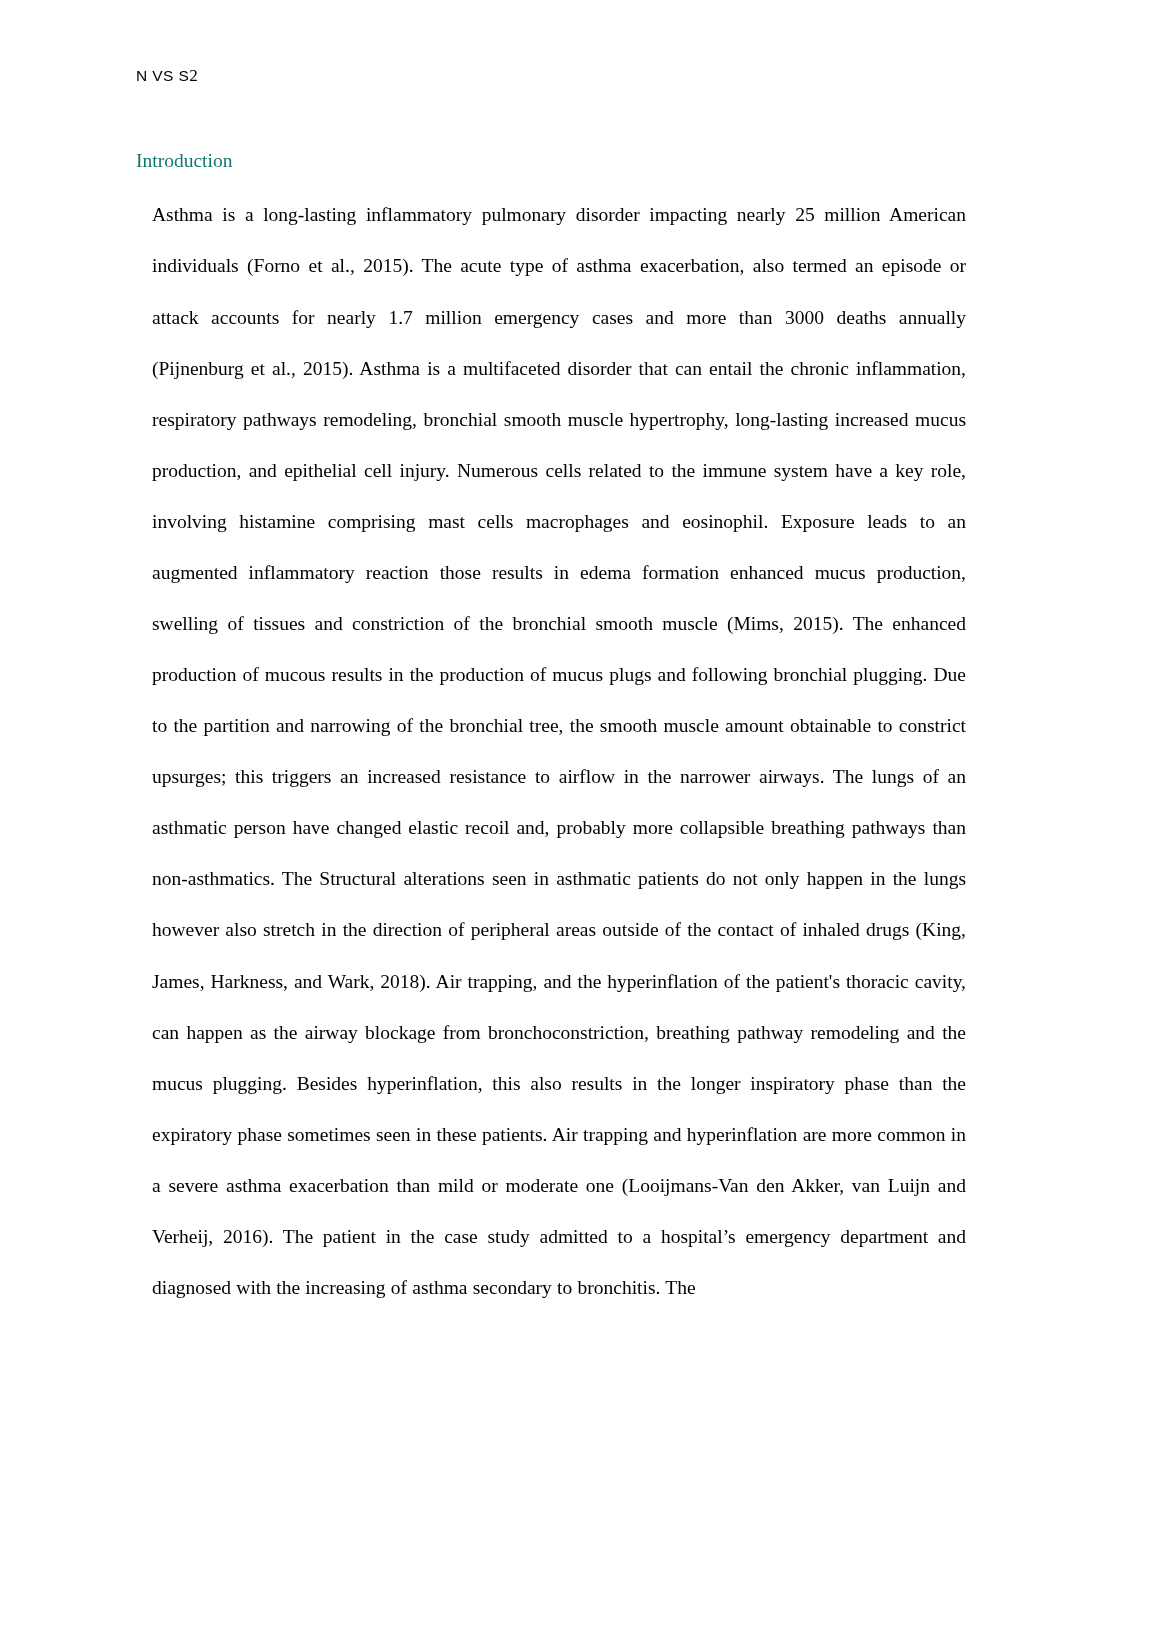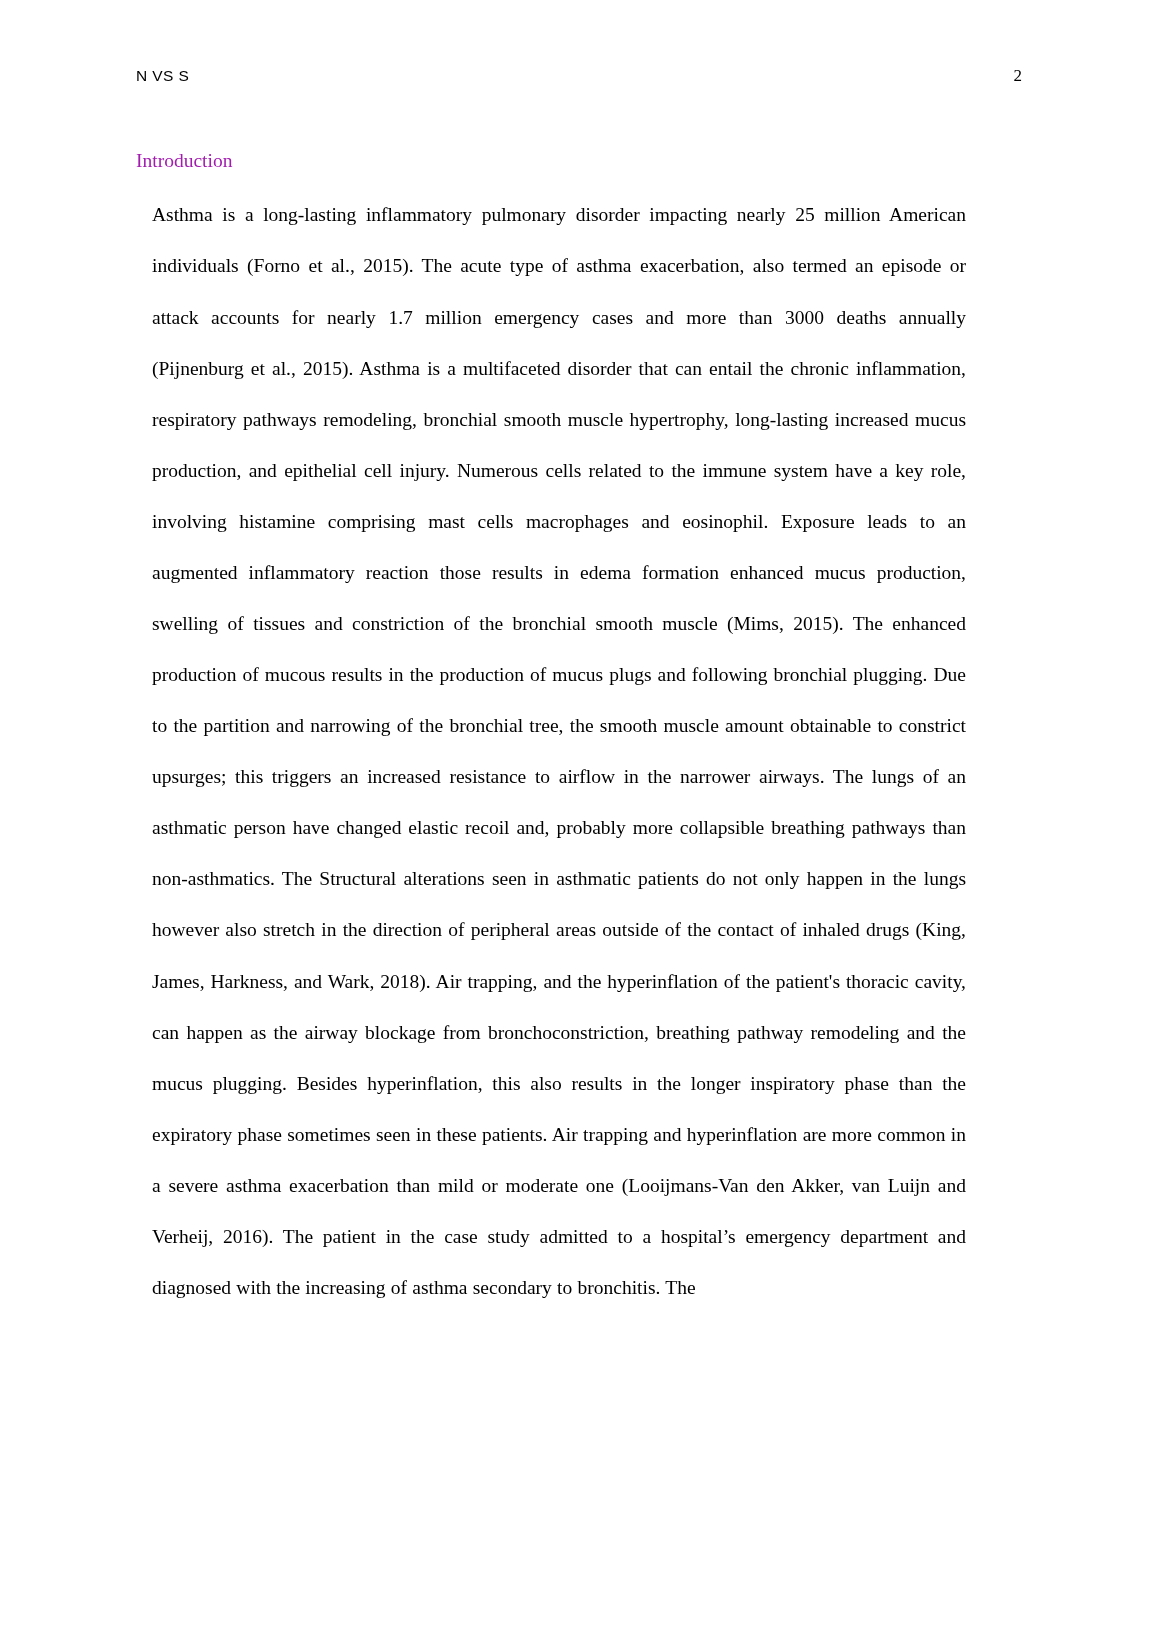--- a/index.html
+++ b/index.html
@@ -18,21 +18,20 @@
     overflow: hidden;
   }
   .header {
     position: absolute;
     top: 64px;
     left: 136px;
     right: 136px;
     height: 24px;
     display: flex;
     align-items: center;
-    justify-content: space-between;
     font-family: "Liberation Sans", sans-serif;
     font-size: 15.5px;
     letter-spacing: 0.4px;
     color: #000000;
   }
   .header .running-head {
     white-space: nowrap;
   }
   .header .page-number {
     font-family: "Liberation Serif", serif;
@@ -41,21 +40,21 @@
   }
   .content {
     position: absolute;
     top: 148px;
     left: 136px;
     width: 846px;
   }
   .section-heading {
     font-family: "Liberation Serif", serif;
     font-size: 19.5px;
-    color: #a21caf;
+    color: #0f766e;
     margin: 0 0 16px 0;
     line-height: 1.3;
     font-weight: normal;
   }
   .body-paragraph {
     font-size: 19.5px;
     line-height: 2.62;
     text-align: justify;
     text-justify: inter-word;
     margin: 16px;

